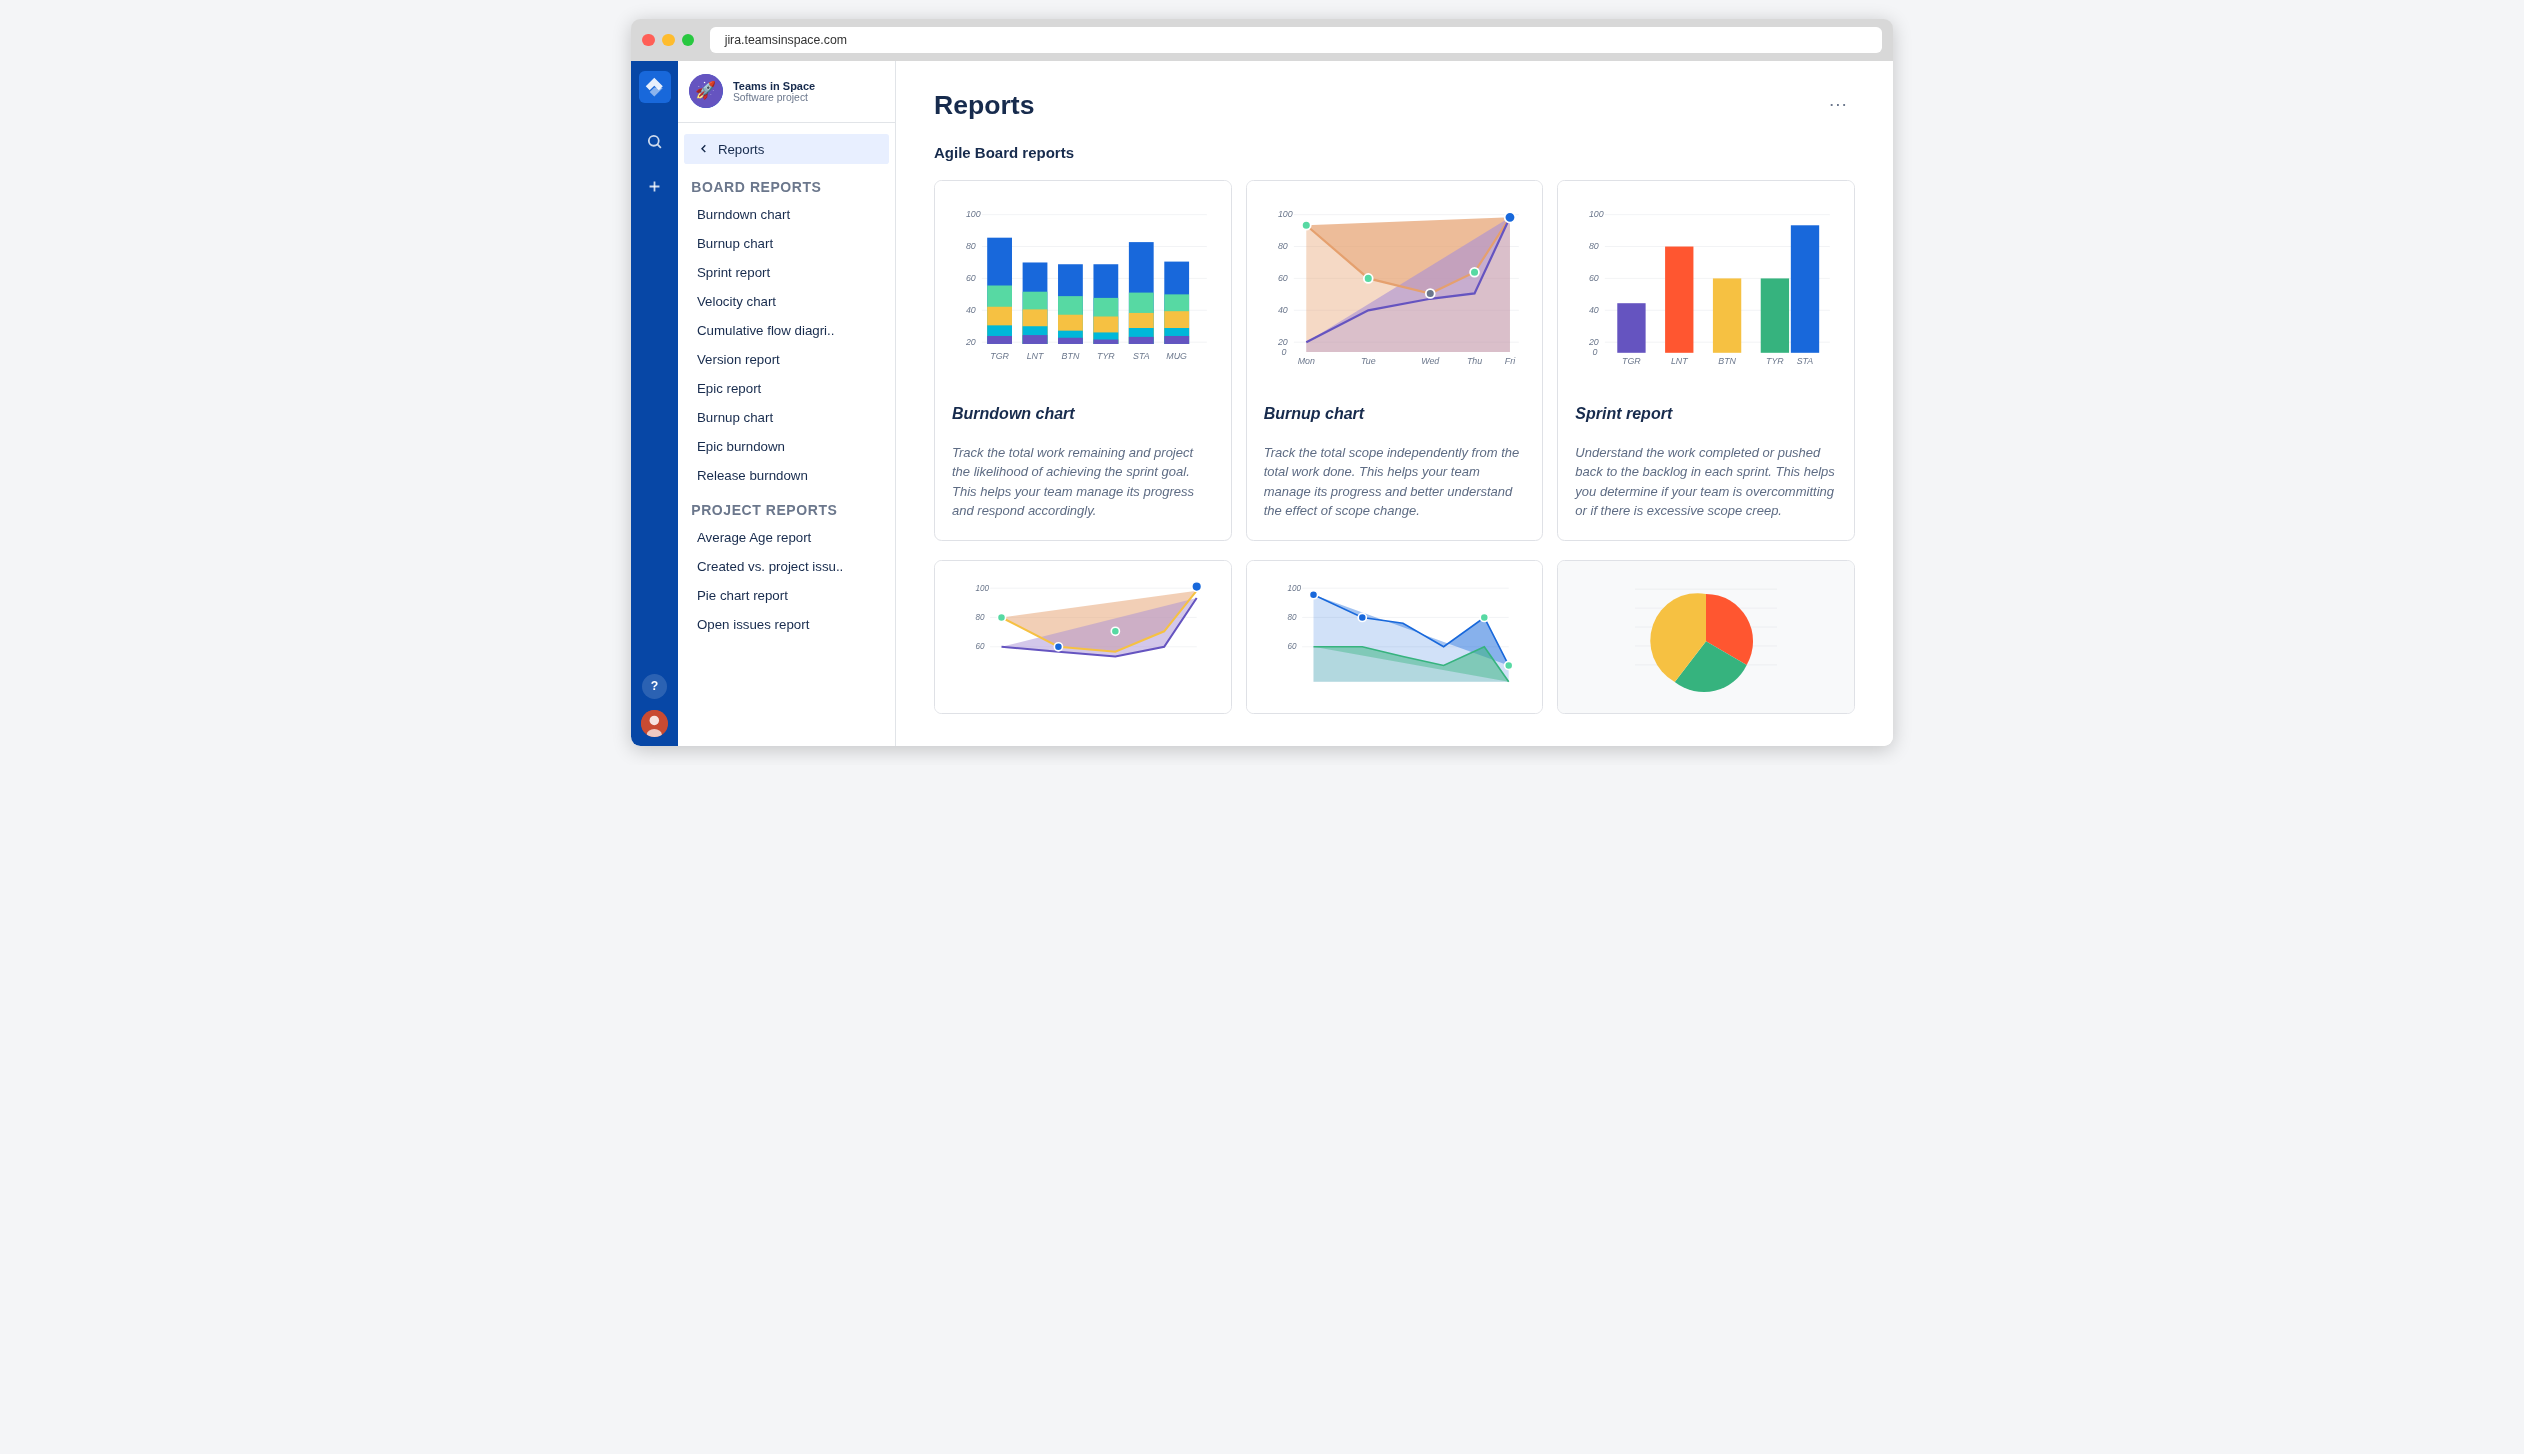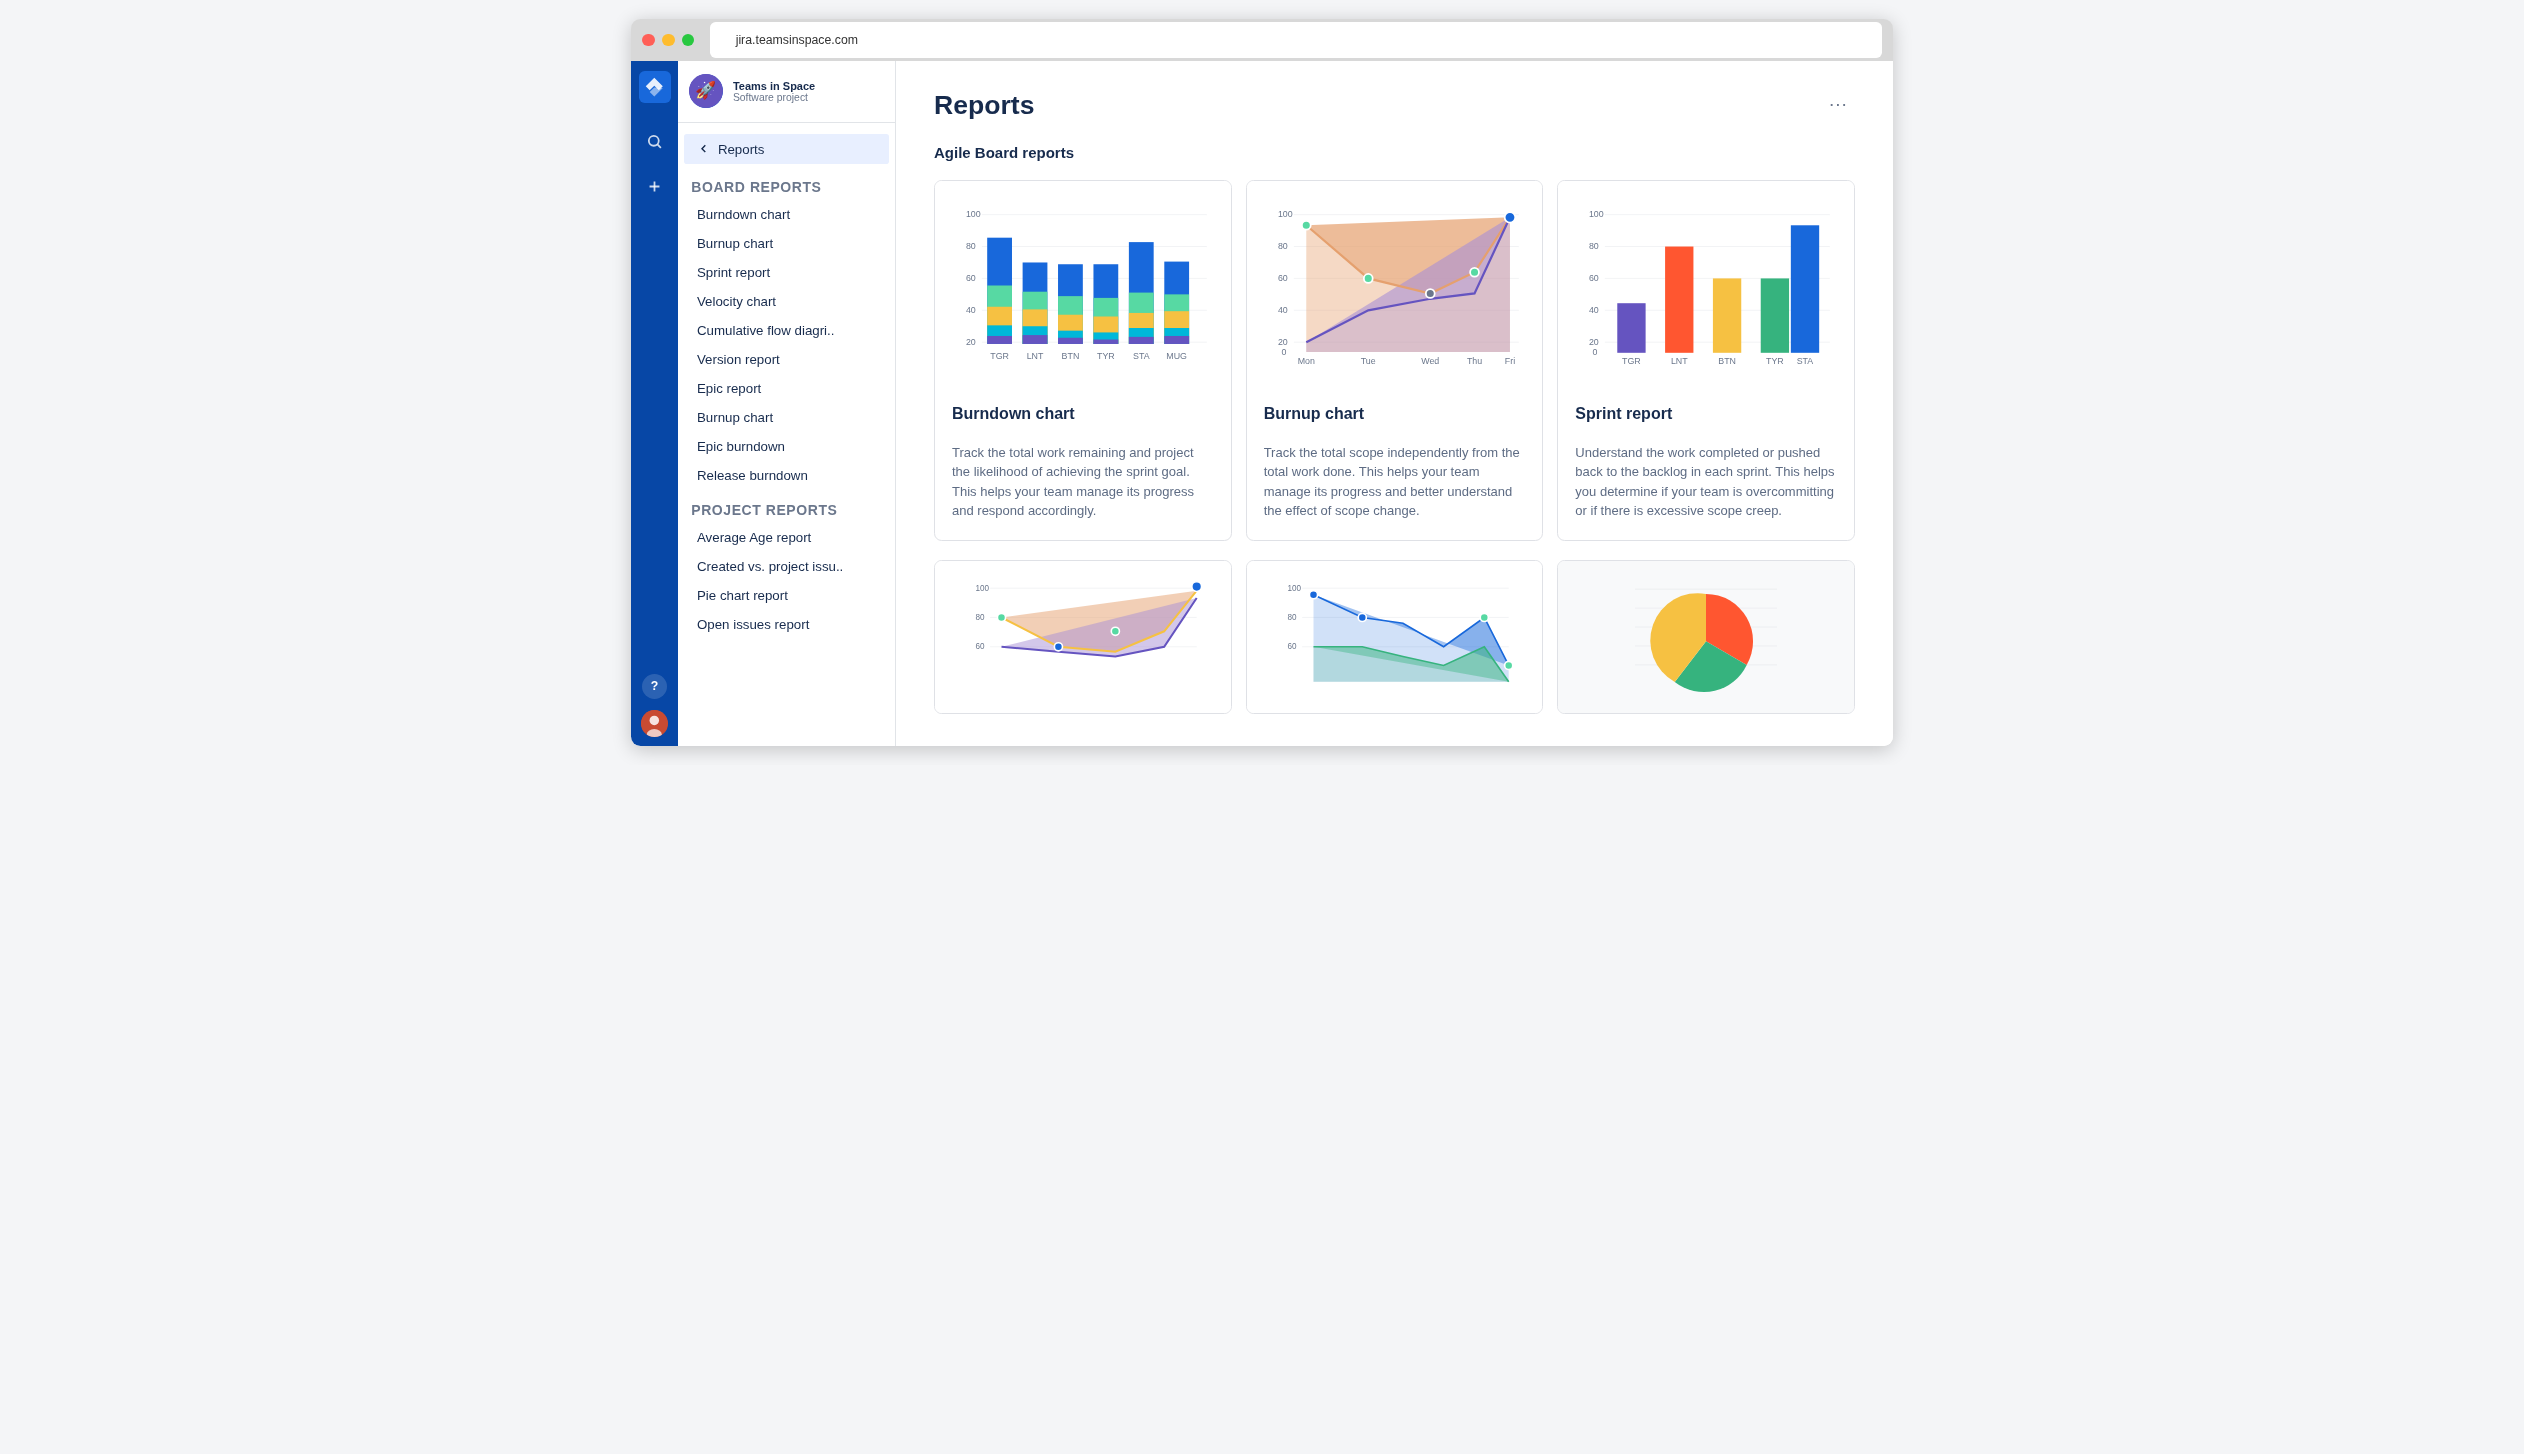--- a/index.html
+++ b/index.html
@@ -30,24 +30,24 @@
       border-radius: 50%;
     }
     .browser-dot.red { background: #ff5f57; }
     .browser-dot.yellow { background: #febc2e; }
     .browser-dot.green { background: #28c840; }
 
     .address-bar {
       flex: 1;
       background: white;
       border-radius: 5.7px;
-      height: 36px;
+      height: 26px;
       display: flex;
       align-items: center;
-      padding: 0 26px;
+      padding: 0 15px;
       margin-left: 7.6px;
       font-size: 12.3px;
       color: #333;
     }
 
     .app-layout {
       display: flex;
       height: calc(727px - 42px);
       background: white;
     }
@@ -198,20 +198,21 @@
       font-size: 15px;
       font-weight: 600;
       color: #172b4d;
       margin-bottom: 19px;
     }
 
     .reports-grid {
       display: grid;
       grid-template-columns: repeat(3, 1fr);
       gap: 14px;
+      font-style: italic;
     }
 
     .report-card {
       border: 0.9px solid #dfe1e6;
       border-radius: 7.6px;
       overflow: hidden;
       background: white;
       cursor: pointer;
       transition: box-shadow 0.2s;
     }

